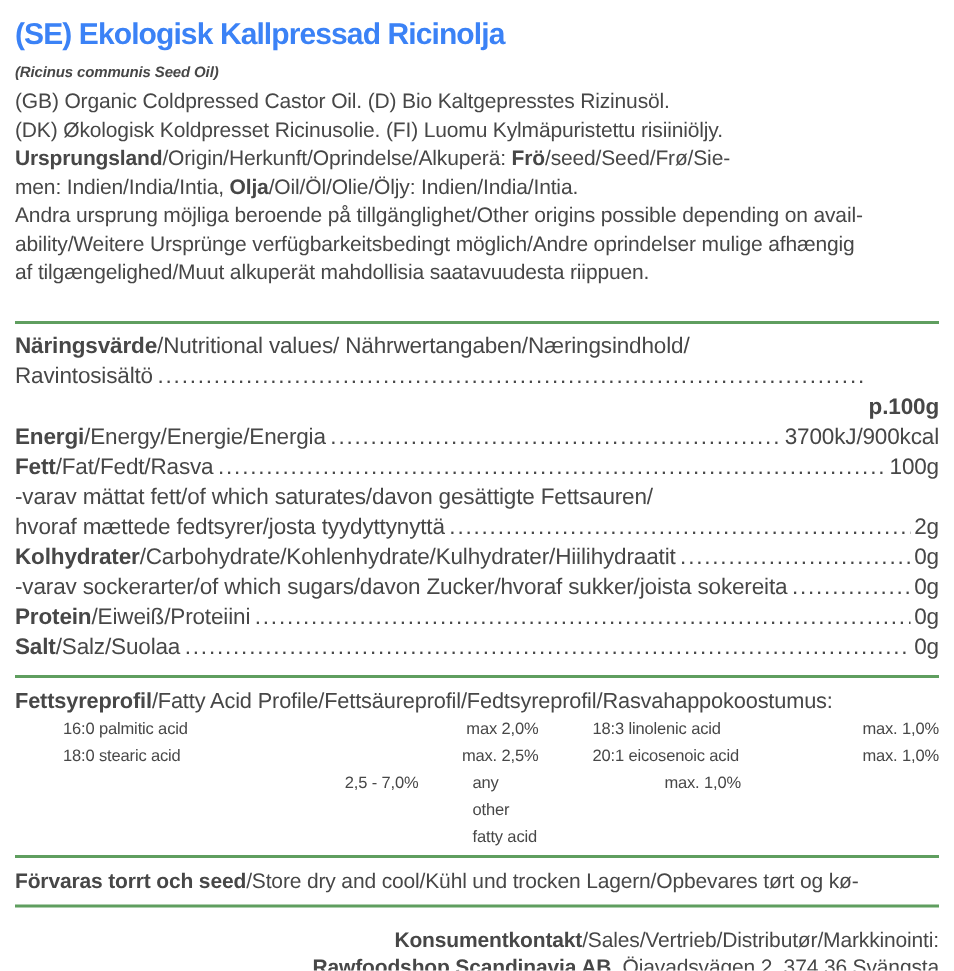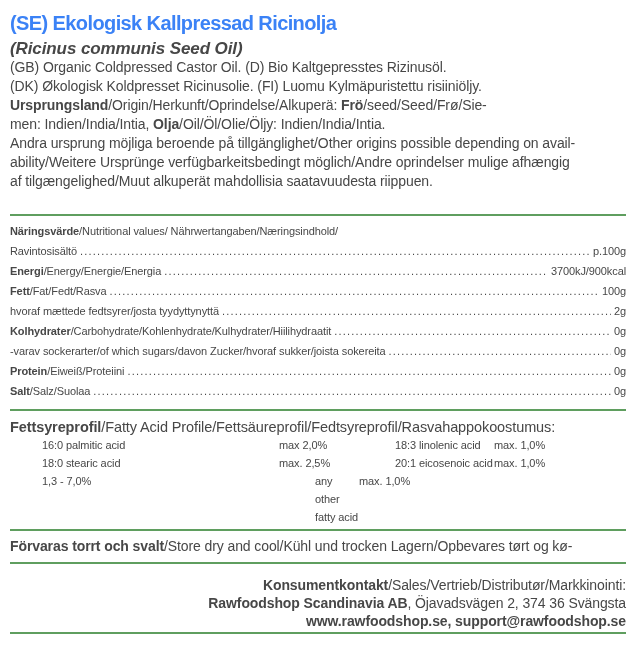--- a/index.html
+++ b/index.html
@@ -6,47 +6,47 @@
   body {
     width: 636px; height: 647px; box-sizing: border-box;
     padding: 8px 10px 0 10px; overflow: hidden;
     font-family: "Liberation Sans", sans-serif;
     color: #474747; font-size: 14px; letter-spacing: -0.1px;
   }
   .title {
     color: #3b82f6; font-weight: 700; font-size: 20px;
     line-height: 31px; letter-spacing: -0.6px; white-space: nowrap;
   }
-  .latin { font-weight: 700; font-style: italic; font-size: 17px; line-height: 19px; }
+  .latin { font-weight: 700; font-style: italic; font-size: 10px; line-height: 19px; }
   .hline { font-size: 14px; line-height: 19px; white-space: nowrap; }
   .b { font-weight: 700; }
   .divider { height: 2px; background: #5f9e5f; border: none; margin: 0; }
   .div-1 { margin-top: 23px; }
   .div-2 { margin-top: 8px; }
   .div-3 { margin-top: 3px; }
   .div-4 { margin-top: 7px; }
   .div-5 { margin-top: 2px; }
   .nutrition { margin-top: 5px; }
-  .nut-line { display: flex; align-items: flex-start; line-height: 20px; font-size: 11px; }
+  .nut-line { display: flex; align-items: flex-start; line-height: 20px; font-size: 15px; }
   .nut-label { white-space: nowrap; }
   .leader { flex: 1; overflow: hidden; white-space: nowrap; margin: 0 3px; min-width: 10px; }
   .leader::after {
     content: "........................................................................................................................................................................................................";
     letter-spacing: 1.2px;
   }
   .nut-value { white-space: nowrap; }
-  .v-bold { font-weight: 400; }
+  .v-bold { font-weight: 700; margin-top: 21px; }
   .fatty { margin-top: 7px; }
   .fatty-header { line-height: 18px; font-size: 14.5px; white-space: nowrap; }
   .fatty-row {
     display: grid; grid-template-columns: 237px 80px 1fr 132px;
     line-height: 18px; font-size: 11px; margin-left: 32px;
   }
   .fa-n2 { padding-left: 36px; }
-  .fa-v { text-align: left; white-space: nowrap; }
+  .fa-v { text-align: right; white-space: nowrap; }
   .storage { margin-top: 6px; }
   .storage .hline { line-height: 18px; }
   .contact { margin-top: 12px; text-align: right; }
   .contact .hline { line-height: 18px; }
 </style>
 </head>
 <body>
 
 <div class="header">
   <div class="title">(SE) Ekologisk Kallpressad Ricinolja</div>
@@ -73,20 +73,23 @@
   </div>
   <div class="nut-line">
     <span class="nut-label"><span class="b">Energi</span><span>/Energy/Energie/Energia</span></span>
     <span class="leader"></span>
     <span class="nut-value">3700kJ/900kcal</span>
   </div>
   <div class="nut-line">
     <span class="nut-label"><span class="b">Fett</span><span>/Fat/Fedt/Rasva</span></span>
     <span class="leader"></span>
     <span class="nut-value">100g</span>
+  </div>
+  <div class="nut-line">
+    <span class="nut-label">-varav mättat fett/of which saturates/davon gesättigte Fettsauren/</span>
   </div>
   <div class="nut-line">
     <span class="nut-label">hvoraf mættede fedtsyrer/josta tyydyttynyttä</span>
     <span class="leader"></span>
     <span class="nut-value">2g</span>
   </div>
   <div class="nut-line">
     <span class="nut-label"><span class="b">Kolhydrater</span><span>/Carbohydrate/Kohlenhydrate/Kulhydrater/Hiilihydraatit</span></span>
     <span class="leader"></span>
     <span class="nut-value">0g</span>
@@ -118,30 +121,30 @@
     <span class="fa-n2">18:3 linolenic acid</span>
       <span class="fa-v">max. 1,0%</span>
   </div>
   <div class="fatty-row">
     <span>18:0 stearic acid</span>
       <span class="fa-v">max. 2,5%</span>
     <span class="fa-n2">20:1 eicosenoic acid</span>
       <span class="fa-v">max. 1,0%</span>
   </div>
   <div class="fatty-row">
-      <span class="fa-v">1,3 - 7,0%</span>
+      <span class="fa-v">2,5 - 7,0%</span>
     <span class="fa-n2">any other fatty acid</span>
       <span class="fa-v">max. 1,0%</span>
   </div>
 </div>
 
 <div class="divider div-3"></div>
 
 <div class="storage">
-  <div class="hline"><span class="b">Förvaras torrt och svalt</span><span>/Store dry and cool/Kühl und trocken Lagern/Opbevares tørt og kø-</span></div>
+  <div class="hline"><span class="b">Förvaras torrt och seed</span><span>/Store dry and cool/Kühl und trocken Lagern/Opbevares tørt og kø-</span></div>
 </div>
 
 <div class="divider div-4"></div>
 
 <div class="contact">
   <div class="hline"><span class="b">Konsumentkontakt</span><span>/Sales/Vertrieb/Distributør/Markkinointi:</span></div>
   <div class="hline"><span class="b">Rawfoodshop Scandinavia AB</span><span>, Öjavadsvägen 2, 374 36 Svängsta</span></div>
   <div class="hline b">www.rawfoodshop.se, support@rawfoodshop.se</div>
 </div>
 

